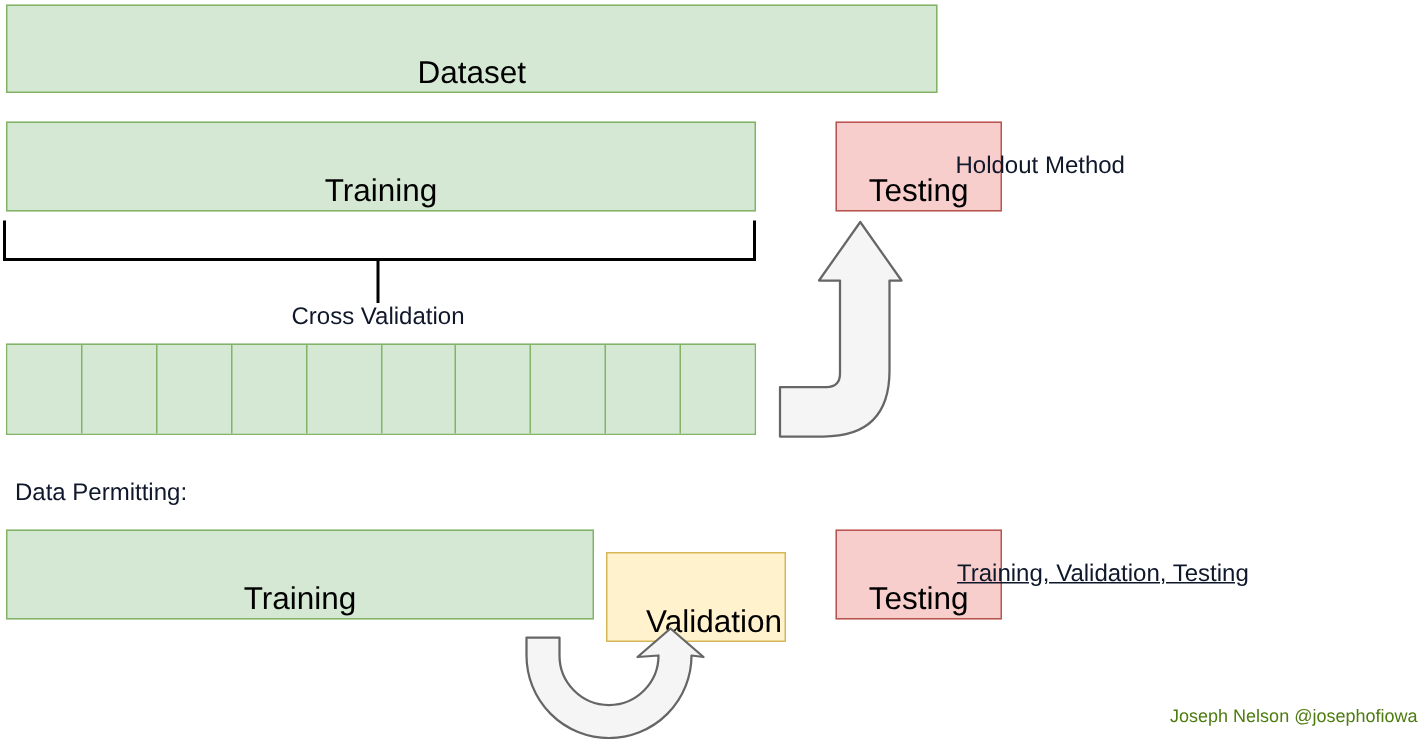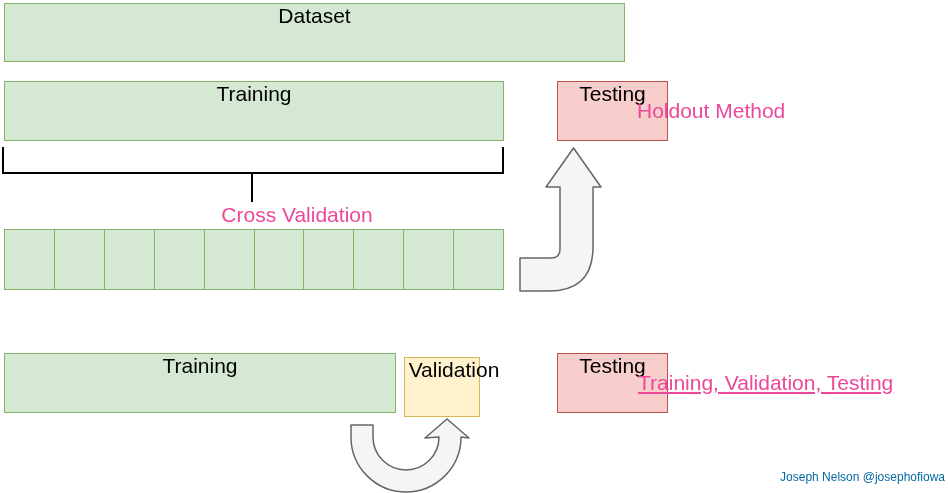--- a/index.html
+++ b/index.html
@@ -12,21 +12,21 @@
     position: relative;
     width: 948px;
     height: 493px;
     background: #ffffff;
     overflow: hidden;
   }
   .box {
     position: absolute;
     box-sizing: border-box;
     display: flex;
-    align-items: flex-start;
+    align-items: flex-end;
     justify-content: center;
     font-size: 21px;
     color: #000000;
     border: 1px solid;
   }
   .box.green  { background: #d5e8d4; border-color: #82b366; }
   .box.red    { background: #f8cecc; border-color: #b85450; margin-left: 44px; }
   .box.yellow { background: #fff2cc; border-color: #d6b656; }
 
   .folds {
@@ -45,32 +45,32 @@
   }
   .fold:first-child { border-left: none; }
 
   .bracket-part {
     position: absolute;
     background: #000000;
   }
 
   .label {
     position: absolute;
-    font-size: 21px;
-    color: #ec4899;
+    font-size: 16px;
+    color: #0f172a;
     white-space: nowrap;
   }
   .vcenter {
     display: flex;
     align-items: center;
   }
   .attribution {
     position: absolute;
     font-size: 12px;
-    color: #0369a1;
+    color: #4d7c0f;
     white-space: nowrap;
   }
   .arrow-svg {
     position: absolute;
   }
   .arrow-shape {
     fill: #f5f5f5;
     stroke: #666666;
     stroke-width: 1.5;
     stroke-linejoin: round;
@@ -91,44 +91,45 @@
   <div class="box red" style="left:513px; top:81px; width:111px; height:60px;">
     <span>Testing</span>
   </div>
   <div class="label vcenter" style="left:637px; top:81px; height:60px;">Holdout Method</div>
 
   <div class="bracket-part" style="left:2px;   top:147px; width:2px;   height:27px;"></div>
   <div class="bracket-part" style="left:2px;   top:172px; width:502px; height:2px;"></div>
   <div class="bracket-part" style="left:502px; top:147px; width:2px;   height:27px;"></div>
   <div class="bracket-part" style="left:251px; top:172px; width:2px;   height:30px;"></div>
 
-  <div class="label" style="left:0px; top:203px; width:504px; text-align:center;margin-left:45px;">Cross Validation</div>
+  <div class="label" style="left:0px; top:203px; width:504px; text-align:center;">Cross Validation</div>
 
   <div class="folds">
       <div class="fold"></div>
       <div class="fold"></div>
       <div class="fold"></div>
       <div class="fold"></div>
       <div class="fold"></div>
       <div class="fold"></div>
       <div class="fold"></div>
       <div class="fold"></div>
       <div class="fold"></div>
       <div class="fold"></div>
     </div>
 
   <svg class="arrow-svg" style="left:510px; top:140px;" width="100" height="160" viewBox="0 0 100 160">
     <path class="arrow-shape" d="M 10 118 L 41 118 Q 50 118 50 109 L 50 47 L 36 47 L 63.5 8 L 91 47 L 83 47 L 83 107 Q 83 151 39 151 L 10 151 Z"></path>
   </svg>
 
+  <div class="label" style="left:10px; top:320px;">Data Permitting:</div>
 
   <div class="box green" style="left:4px; top:353px; width:392px; height:60px;">
     <span>Training</span>
   </div>
-  <div class="box yellow" style="left:404px; top:357px; width:76px; height:60px;padding-left:24px;">
+  <div class="box yellow" style="left:404px; top:368px; width:120px; height:60px;padding-left:24px;">
     <span>Validation</span>
   </div>
   <div class="box red" style="left:513px; top:353px; width:111px; height:60px;">
     <span>Testing</span>
   </div>
   <div class="label vcenter" style="left:638px; top:353px; height:60px;text-decoration:underline;">Training, Validation, Testing</div>
 
   <svg class="arrow-svg" style="left:340px; top:410px;" width="140" height="85" viewBox="0 0 140 85">
     <path class="arrow-shape" d="M 11 15 L 11 27 A 55 55 0 0 0 121 27 L 129 28 L 107 9 L 85 28 L 99 27 A 33 33 0 0 1 33 27 L 33 15 Z"></path>
   </svg>

